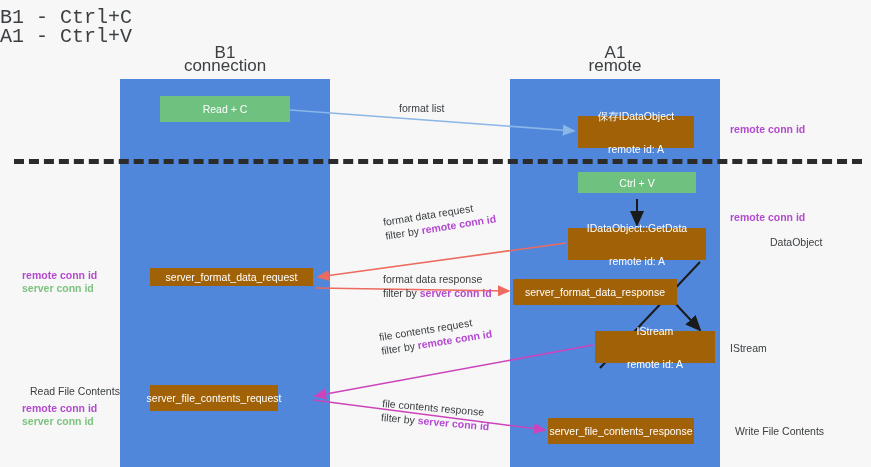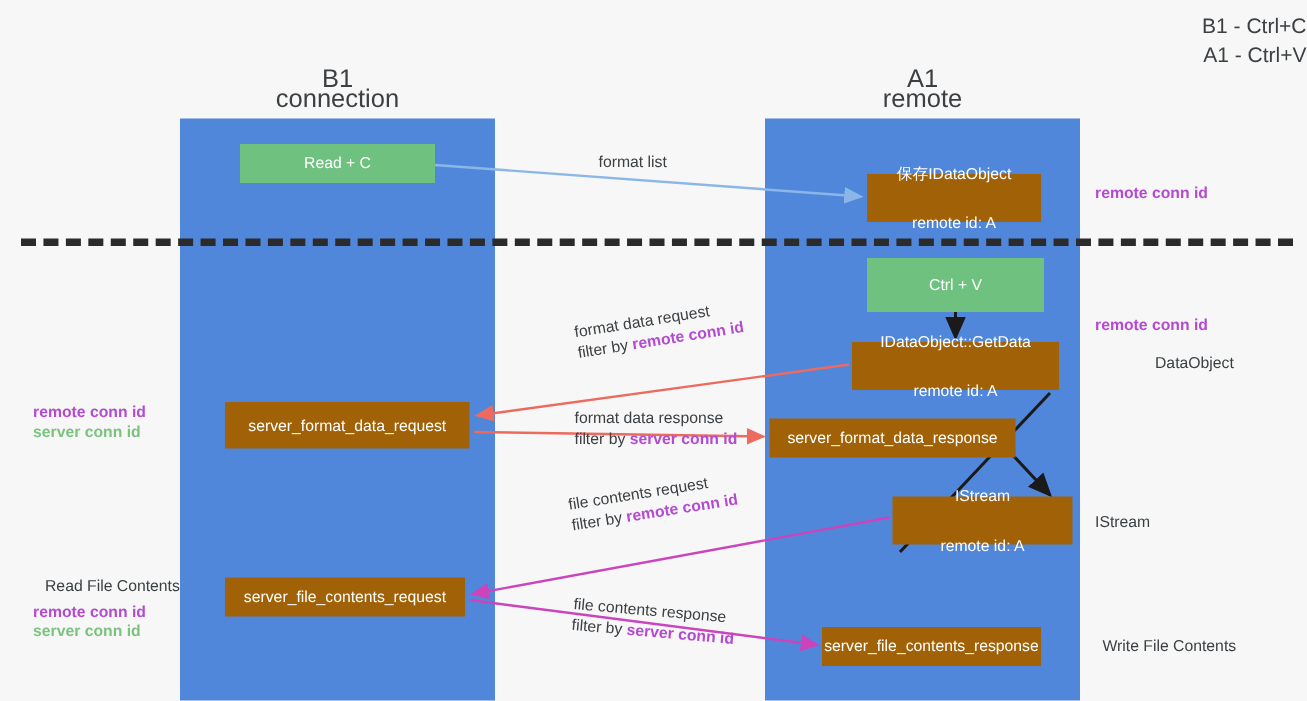--- a/index.html
+++ b/index.html
@@ -23,44 +23,44 @@
     position:absolute;width:210px;text-align:center;
     font-size:17px;line-height:13px;color:#3c4043;
   }
   #head-b1{left:120px;top:46px;}
   #head-a1{left:510px;top:46px;}
   .lane-head .l1{display:block;}
   .lane-head .l2{display:block;}
 
   
   #title{
-    position:absolute;left:0;top:8px;width:871px;text-align:right;
-    font-size:14px;line-height:19px;color:#3c4043;
+    position:absolute;left:0;top:8px;width:871px;text-align:left;
+    font-size:20px;line-height:19px;color:#3c4043;font-family:Liberation Mono, monospace;
   }
   #title span{display:block;}
 
   
   .node{
     position:absolute;box-sizing:border-box;
     display:flex;flex-direction:column;align-items:center;justify-content:center;
     color:#ffffff;font-size:10.5px;line-height:12px;text-align:center;
     z-index:4;
   }
   .node .ln{display:block;white-space:nowrap;}
   .green{background:#6fc17f;}
   .orange{background:#a16207;gap:21px;}
 
   #n-ctrlc{left:160px;top:96px;width:130px;height:26px;}
-  #n-ctrlv{left:578px;top:172px;width:118px;height:36px;}
+  #n-ctrlv{left:578px;top:172px;width:118px;height:21px;}
   #n-saveido{left:578px;top:116px;width:116px;height:32px;}
   #n-getdata{left:568px;top:228px;width:138px;height:32px;}
-  #n-sfdreq{left:150px;top:268px;width:163px;height:31px;}
+  #n-sfdreq{left:150px;top:268px;width:163px;height:18px;}
   #n-sfdres{left:513px;top:279px;width:164px;height:26px;align-items:center;}
   #n-istream{left:595px;top:331px;width:120px;height:32px;}
-  #n-sfcreq{left:150px;top:385px;width:160px;height:26px;align-items:center;}
+  #n-sfcreq{left:150px;top:385px;width:128px;height:26px;align-items:center;}
   #n-sfcres{left:548px;top:418px;width:146px;height:26px;}
 
   
   #divider{
     position:absolute;left:14px;top:159px;width:848px;height:0;
     border-top:5px dashed #2b2b2b;z-index:6;
   }
 
   
   .ann{position:absolute;font-size:10.5px;line-height:13px;z-index:5;}

